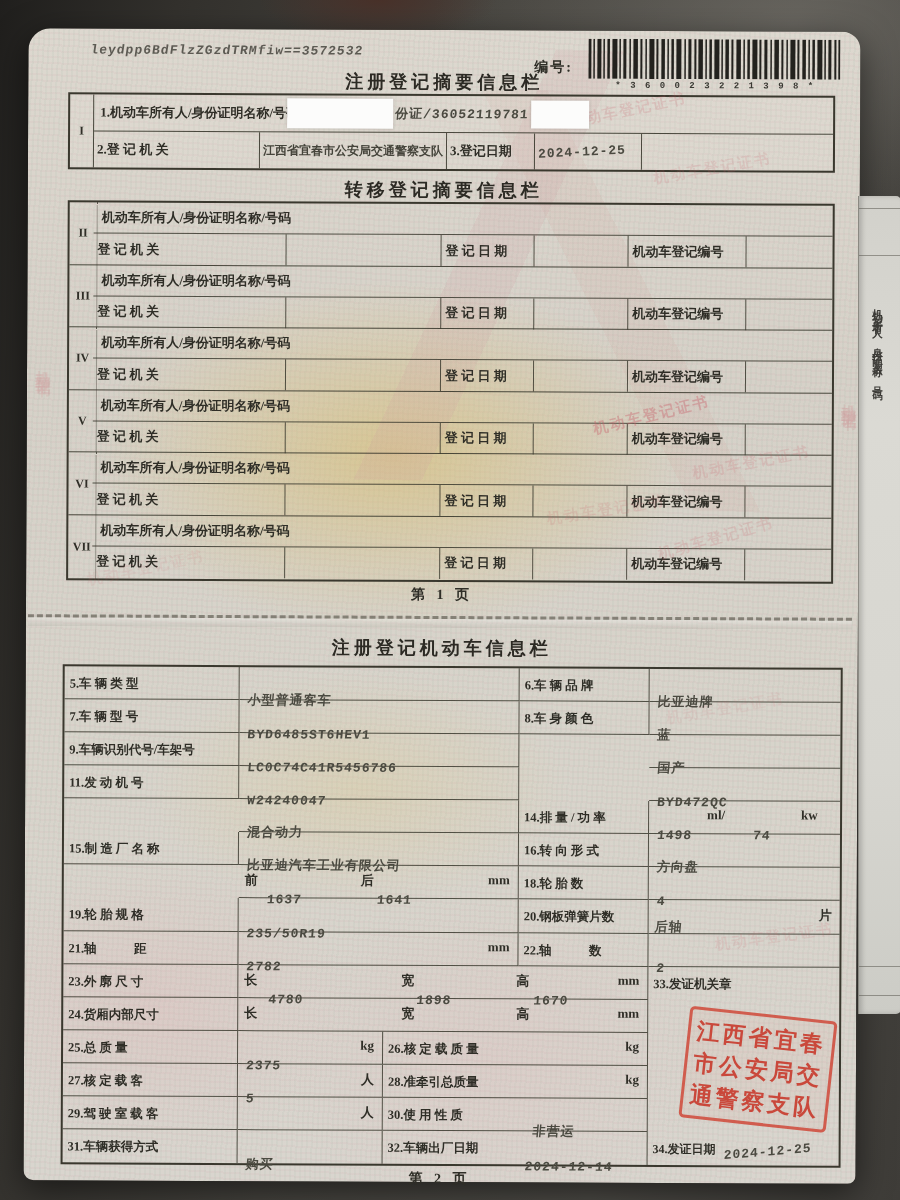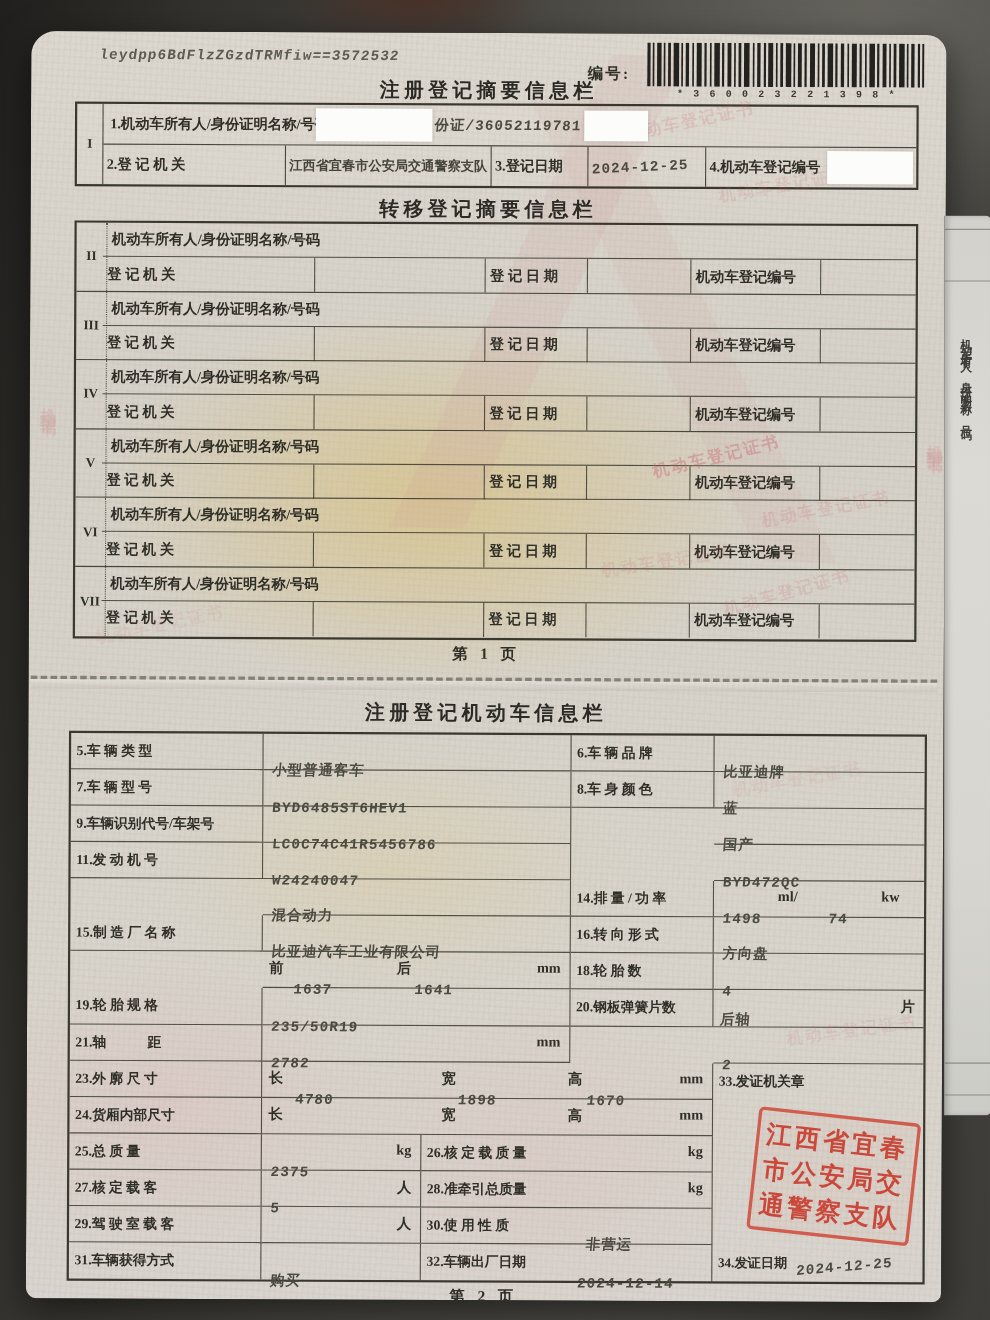--- a/index.html
+++ b/index.html
@@ -169,24 +169,20 @@
           </div>
         <div class="t1c" style="width:187px">
             <span class="lbc" style="font-size:12px;color:#45443b;letter-spacing:0">江西省宜春市公安局交通警察支队</span>
           </div>
         <div class="t1c" style="width:88px">
             <span class="lbc">3.登记日期</span>
           </div>
         <div class="t1c" style="width:107px">
             <span class="typed" style="transform:rotate(-3deg)">2024-12-25</span>
           </div>
-        <div class="t1c" style="flex:1;border-right:none;justify-content:space-between">
-          <span class="lbc">4.机动车登记编号</span>
-          <span class="wbox" style="width:78px;height:30px"></span>
-        </div>
       </div>
     </div>
   </div>
 
   <div class="ttl" style="top:148px">转移登记摘要信息栏</div>
   <div class="t2">
 
     <div class="sec">
       <div class="num">II</div>
       <div class="secbody">
@@ -401,20 +397,21 @@
     <div class="c noR" style="grid-area:8/5/9/6">
       <span class="typed" style="position:absolute;left:6px;top:18px">后轴</span>
       <span class="u uR">片</span>
     </div>
 
     <div class="c" style="grid-area:9/1/10/2"><span class="lbc">21.轴　　　距</span></div>
     <div class="c" style="grid-area:9/2/10/4">
       <span class="u uR">mm</span>
       <span class="typed tb">2782</span>
     </div>
+    <div class="c" style="grid-area:9/4/10/5"><span class="lbc">22.轴　　　数</span></div>
     <div class="c noR" style="grid-area:9/5/10/6">
         <span class="typed tb">2</span>
       </div>
 
     <div class="c" style="grid-area:10/1/11/2"><span class="lbc">23.外 廓 尺 寸</span></div>
     <div class="c" style="grid-area:10/2/11/5">
       <span class="u" style="left:6px">长</span>
       <span class="u" style="left:163px">宽</span>
       <span class="u" style="left:278px">高</span>
       <span class="u uR">mm</span>

